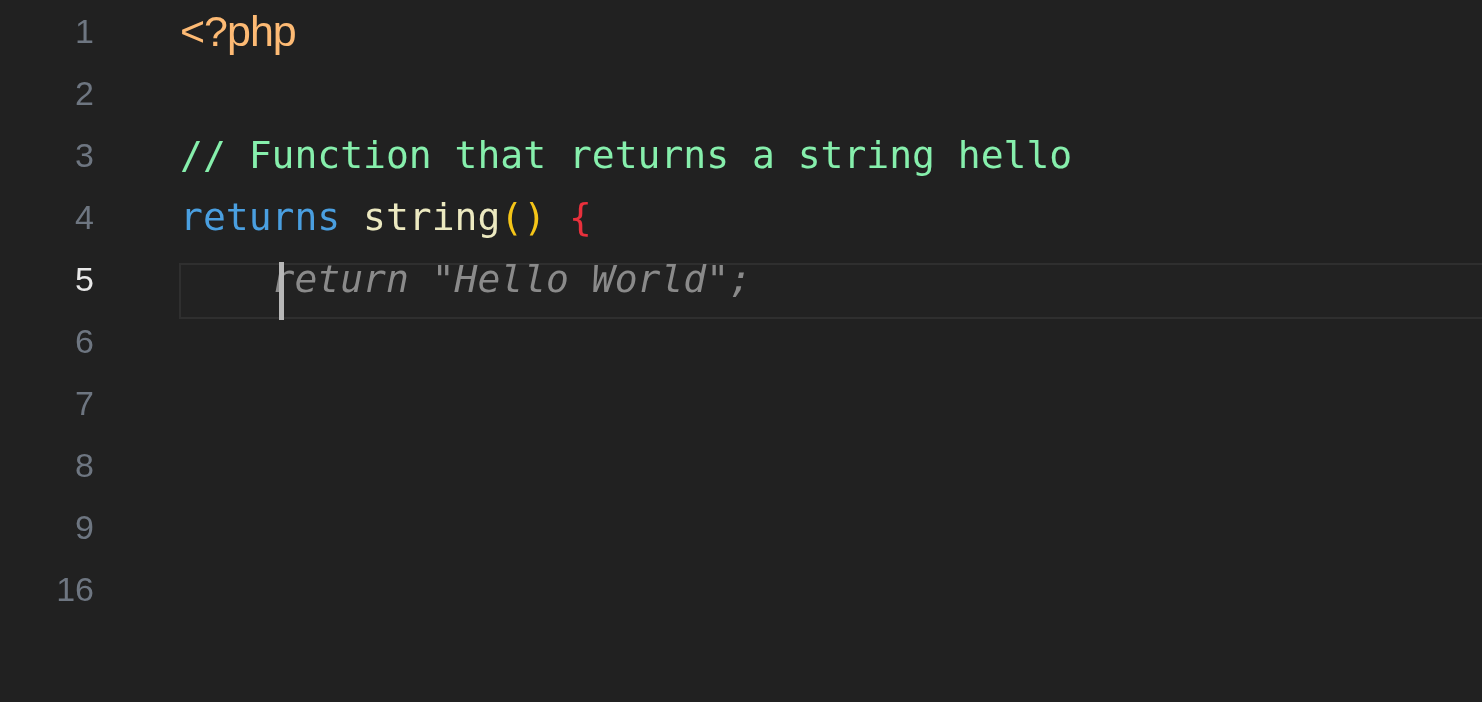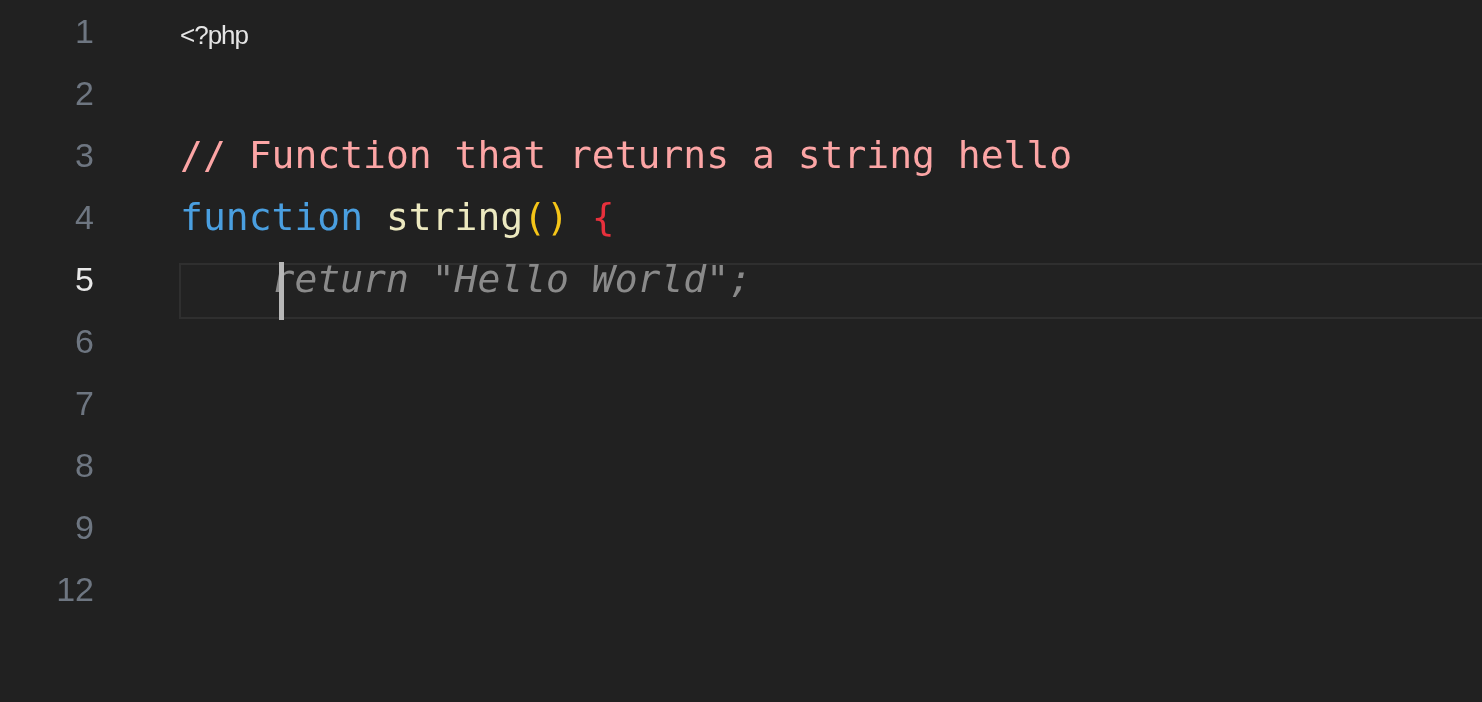--- a/index.html
+++ b/index.html
@@ -64,22 +64,22 @@
     right: -200px;
     height: 62px;
     line-height: 62px;
     font-family: "DejaVu Sans Mono", monospace;
     font-size: 38px;
     white-space: pre;
     color: #d4d4d4;
   }
 
   
-  .tok-phptag   { color: #e5e5e5; font-family: "Liberation Sans", sans-serif; font-size: 26px; letter-spacing: -1px; }
-  .tok-comment  { color: #fca5a5; }
+  .tok-phptag   { color: #fdba74; font-family: "Liberation Sans", sans-serif; font-size: 43px; letter-spacing: -1px; }
+  .tok-comment  { color: #86efac; }
   .tok-keyword  { color: #4a9fe0; }
   .tok-funcname { color: #ece9c0; }
   .tok-paren    { color: #f5c518; }
   .tok-brace    { color: #e8303c; }
   .tok-ghost    { color: #8a8a8a; font-style: italic; }
 
   
   #active-line-box {
     position: absolute;
     left: 179px;
@@ -113,32 +113,32 @@
   <div id="gutter">
     <div class="gutter-line" style="top:0px">1</div>
     <div class="gutter-line" style="top:62px">2</div>
     <div class="gutter-line" style="top:124px">3</div>
     <div class="gutter-line" style="top:186px">4</div>
     <div class="gutter-line active" style="top:248px">5</div>
     <div class="gutter-line" style="top:310px">6</div>
     <div class="gutter-line" style="top:372px">7</div>
     <div class="gutter-line" style="top:434px">8</div>
     <div class="gutter-line" style="top:496px">9</div>
-    <div class="gutter-line" style="top:558px">12</div>
+    <div class="gutter-line" style="top:558px">16</div>
   </div>
 
   <div id="code">
 
     <div class="code-line" style="top:0px"><span class="tok-phptag">&lt;?php</span></div>
 
     <div class="code-line" style="top:62px"><span></span></div>
 
     <div class="code-line" style="top:124px"><span class="tok-comment">// Function that returns a string hello</span></div>
 
-    <div class="code-line" style="top:186px"><span class="tok-keyword">function</span><span> </span><span class="tok-funcname">string</span><span class="tok-paren">()</span><span> </span><span class="tok-brace">{</span></div>
+    <div class="code-line" style="top:186px"><span class="tok-keyword">returns</span><span> </span><span class="tok-funcname">string</span><span class="tok-paren">()</span><span> </span><span class="tok-brace">{</span></div>
 
     <div class="code-line" style="top:248px"><span>    </span><span class="tok-ghost">return "Hello World";</span></div>
 
     <div class="code-line" style="top:310px"><span></span></div>
 
     <div class="code-line" style="top:372px"><span></span></div>
 
     <div class="code-line" style="top:434px"><span></span></div>
 
     <div class="code-line" style="top:496px"><span></span></div>

